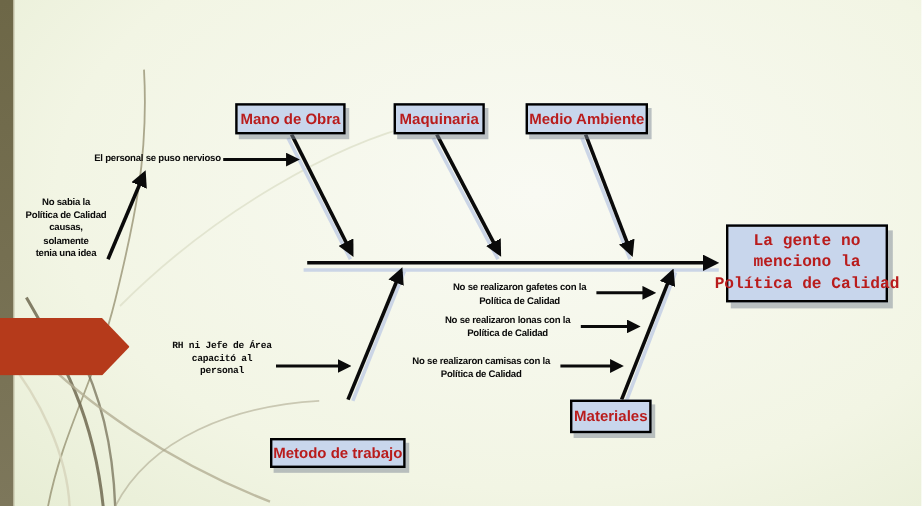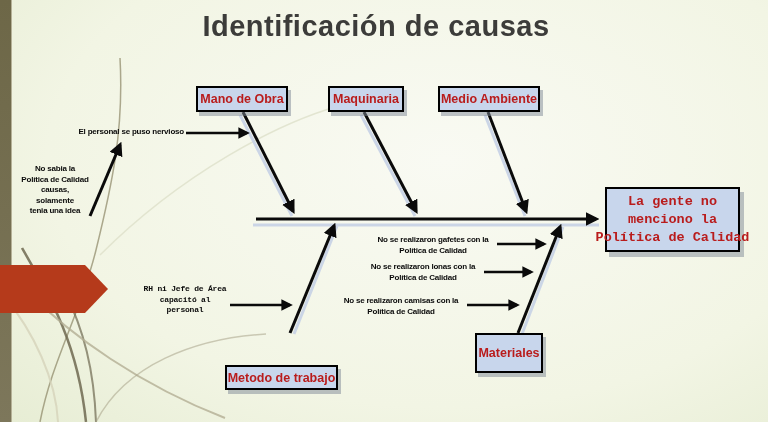--- a/index.html
+++ b/index.html
@@ -26,21 +26,21 @@
     box-shadow:4px 5px 0 rgba(125,135,150,.5);font-family:Liberation Mono, monospace;}
   .cause{position:absolute;z-index:6;font-size:8px;font-weight:700;
     line-height:10.5px;color:#0a0a0a;letter-spacing:-.2px;}
   .cause.center{text-align:center;}
   .cause.right{text-align:right;}
   
   #bx-mano{left:196px;top:86px;width:92px;height:26px;}
   #bx-maquinaria{left:328px;top:86px;width:76px;height:26px;}
   #bx-medio{left:438px;top:86px;width:102px;height:26px;}
   #bx-metodo{left:225px;top:333px;width:113px;height:25px;margin-top:32px;}
-  #bx-materiales{left:475px;top:333px;width:68px;height:40px;}
+  #bx-materiales{left:475px;top:333px;width:68px;height:28px;}
   #bx-effect{left:605px;top:187px;width:135px;height:65px;}
   
   #cs-personal{left:46px;top:127px;width:138px;}
   #cs-nosabia{left:2px;top:164px;width:106px;}
   #cs-rh{left:141px;top:284px;width:88px;font-family:Liberation Mono, monospace;}
   #cs-gafetes{left:369px;top:235px;width:128px;}
   #cs-lonas{left:359px;top:262px;width:128px;}
   #cs-camisas{left:337px;top:296px;width:128px;}
 </style>
 </head>
@@ -54,21 +54,20 @@
     <path d="M64,290 C84,330 94,370 96,422" fill="none" stroke="#6e6850" stroke-width="2" opacity="0.7"></path>
     <path d="M28,292 C70,335 140,385 225,418" fill="none" stroke="#b3ae93" stroke-width="2" opacity="0.8"></path>
     <path d="M96,422 C125,365 195,338 266,334" fill="none" stroke="#a8a389" stroke-width="1.5" opacity="0.55"></path>
     <path d="M4,296 C34,332 56,380 58,422" fill="none" stroke="#d6d3ba" stroke-width="2" opacity="0.8"></path>
     <path d="M100,255 C180,175 280,120 350,103" fill="none" stroke="#dde0c9" stroke-width="1.5" opacity="0.8"></path>
   </svg>
 
   <div class="sidebar"></div>
   <div class="red-arrow"></div>
 
-  <h1 class="title">Identificación de causas</h1>
 
   <svg class="layer fishbone" viewBox="0 0 768 422">
     <defs>
       <marker id="ah" viewBox="0 0 10 10" refX="7.5" refY="5" markerWidth="4.6" markerHeight="4.6" orient="auto">
         <path d="M0,0 L10,5 L0,10 Z" fill="#0a0a0a"></path>
       </marker>
     </defs>
     <g stroke="#c7d2e6" stroke-width="3" fill="none" opacity="0.9">
       <path d="M253,225 L599,225"></path>
       <path d="M240,115 L292,216"></path>

